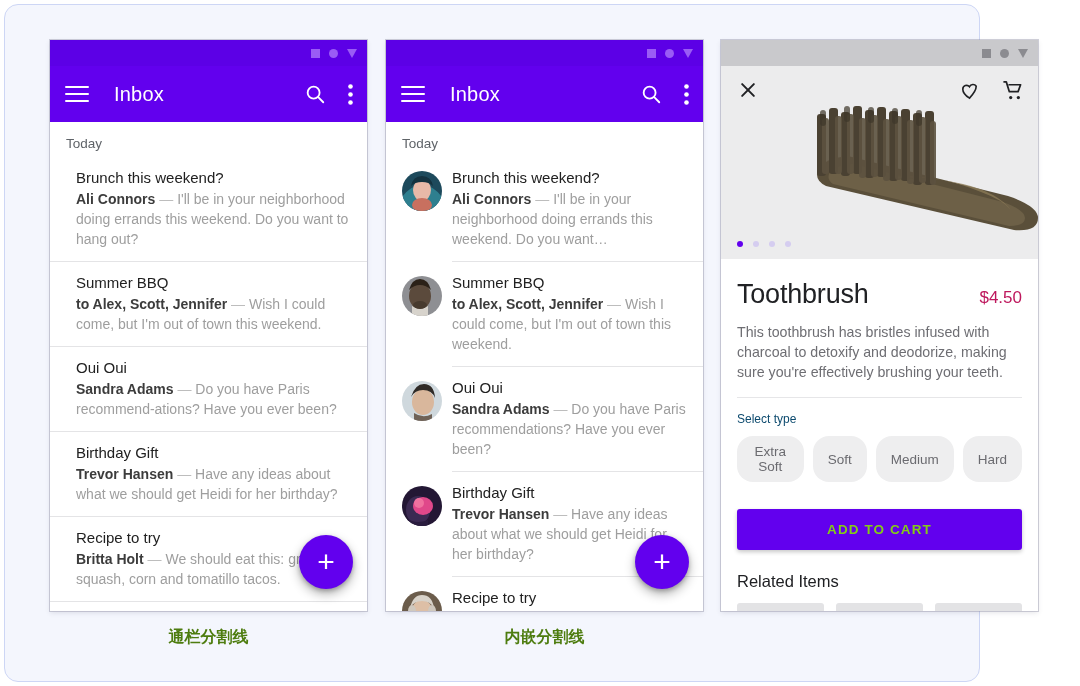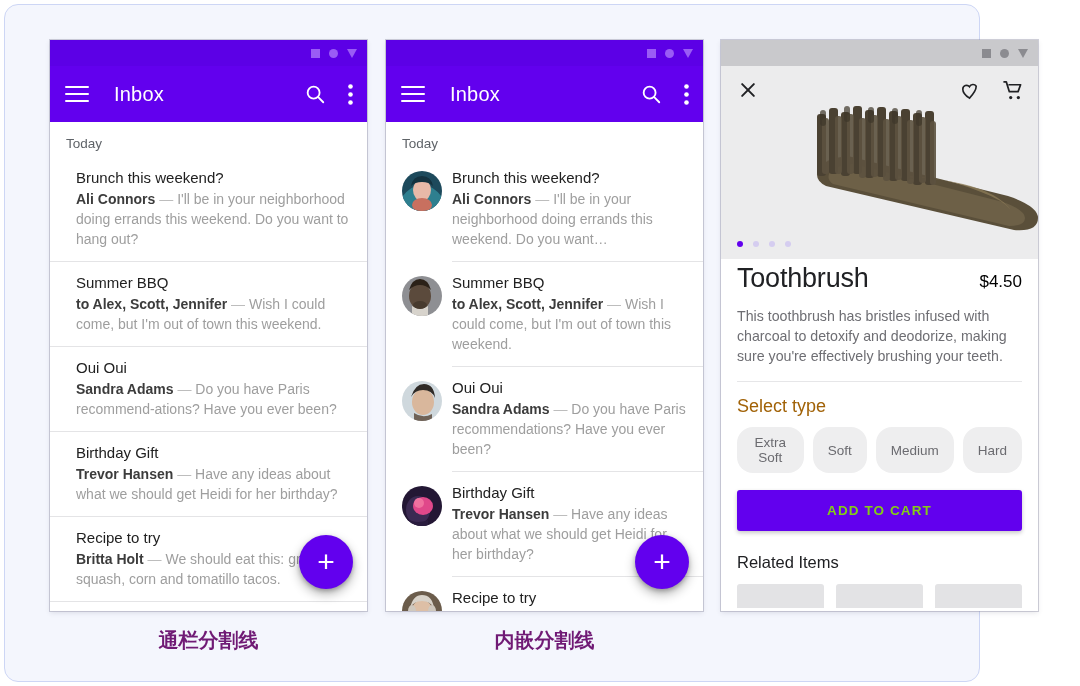--- a/index.html
+++ b/index.html
@@ -102,47 +102,47 @@
   .hero .closeb {
     position: absolute; left: 14px; top: 12px; width: 26px; height: 26px;
     color: #202124; background: none; border: none; cursor: pointer;
   }
   .hero .acts { position: absolute; right: 13px; top: 13px; display: flex; gap: 20px; color: #202124; }
   .dots { position: absolute; left: 16px; bottom: 12px; display: flex; gap: 10px; }
   .dot { width: 6px; height: 6px; border-radius: 50%; background: #d5cdf0; }
   .dot.on { background: #6200ee; }
 
   .prodbody { background: #fff; padding: 0 16px; }
-  .prodhead { display: flex; align-items: baseline; padding-top: 4px; }
+  .prodhead { display: flex; align-items: baseline; padding-top: 20px; }
   .pname { font-size: 27px; color: #202124; font-weight: 400; letter-spacing: -.2px; }
-  .pprice { margin-left: auto; font-size: 17px; color: #000000; }
+  .pprice { margin-left: auto; font-size: 17px; color: #be185d; }
   .pdesc { font-size: 14.2px; color: #6e6e73; line-height: 20px; padding: 12px 0 15px 0; }
-  .seclabel { font-size: 18px; color: #a16207; padding: 14px 0 10px 0; }
-  .chips { display: flex; gap: 9px; padding-bottom: 17px; }
+  .seclabel { font-size: 12px; color: #0c4a6e; padding: 14px 0 10px 0; }
+  .chips { display: flex; gap: 9px; padding-bottom: 27px; }
   .chip {
     background: #eeeeef; color: #6b6b70; border: none; cursor: pointer;
     border-radius: 16px; padding: 8px 15px; font-size: 13.5px;
     font-family: inherit;
   }
   .cart-btn {
     display: block; width: 100%; background: #6200ee; color: #84cc16;
     border: none; cursor: pointer; border-radius: 3px; padding: 13px 0;
     font-size: 13.5px; font-weight: bold; letter-spacing: 1.1px;
     font-family: inherit;
     box-shadow: 0 2px 4px rgba(0,0,0,.22);
   }
   .related { font-size: 16.5px; color: #202124; font-weight: 500; padding: 22px 0 12px 0; }
   .relcards { display: flex; gap: 12px; }
   .relcard { flex: 1; height: 24px; background: #e3e3e5; border-radius: 3px 3px 0 0; }
 
   
   .caption {
     position: absolute; top: 622px;
     width: 317px; text-align: center;
-    font-size: 20px; font-weight: bold; color: #701a75;
+    font-size: 16px; font-weight: bold; color: #4d7c0f;
     font-family: "Liberation Sans", "DejaVu Sans", sans-serif;
   }
   #cap1 { left: 45px; }
   #cap2 { left: 381px; }
   #cap3 { left: 716px; }
 </style>
 </head>
 <body>
 
 <div id="root">

